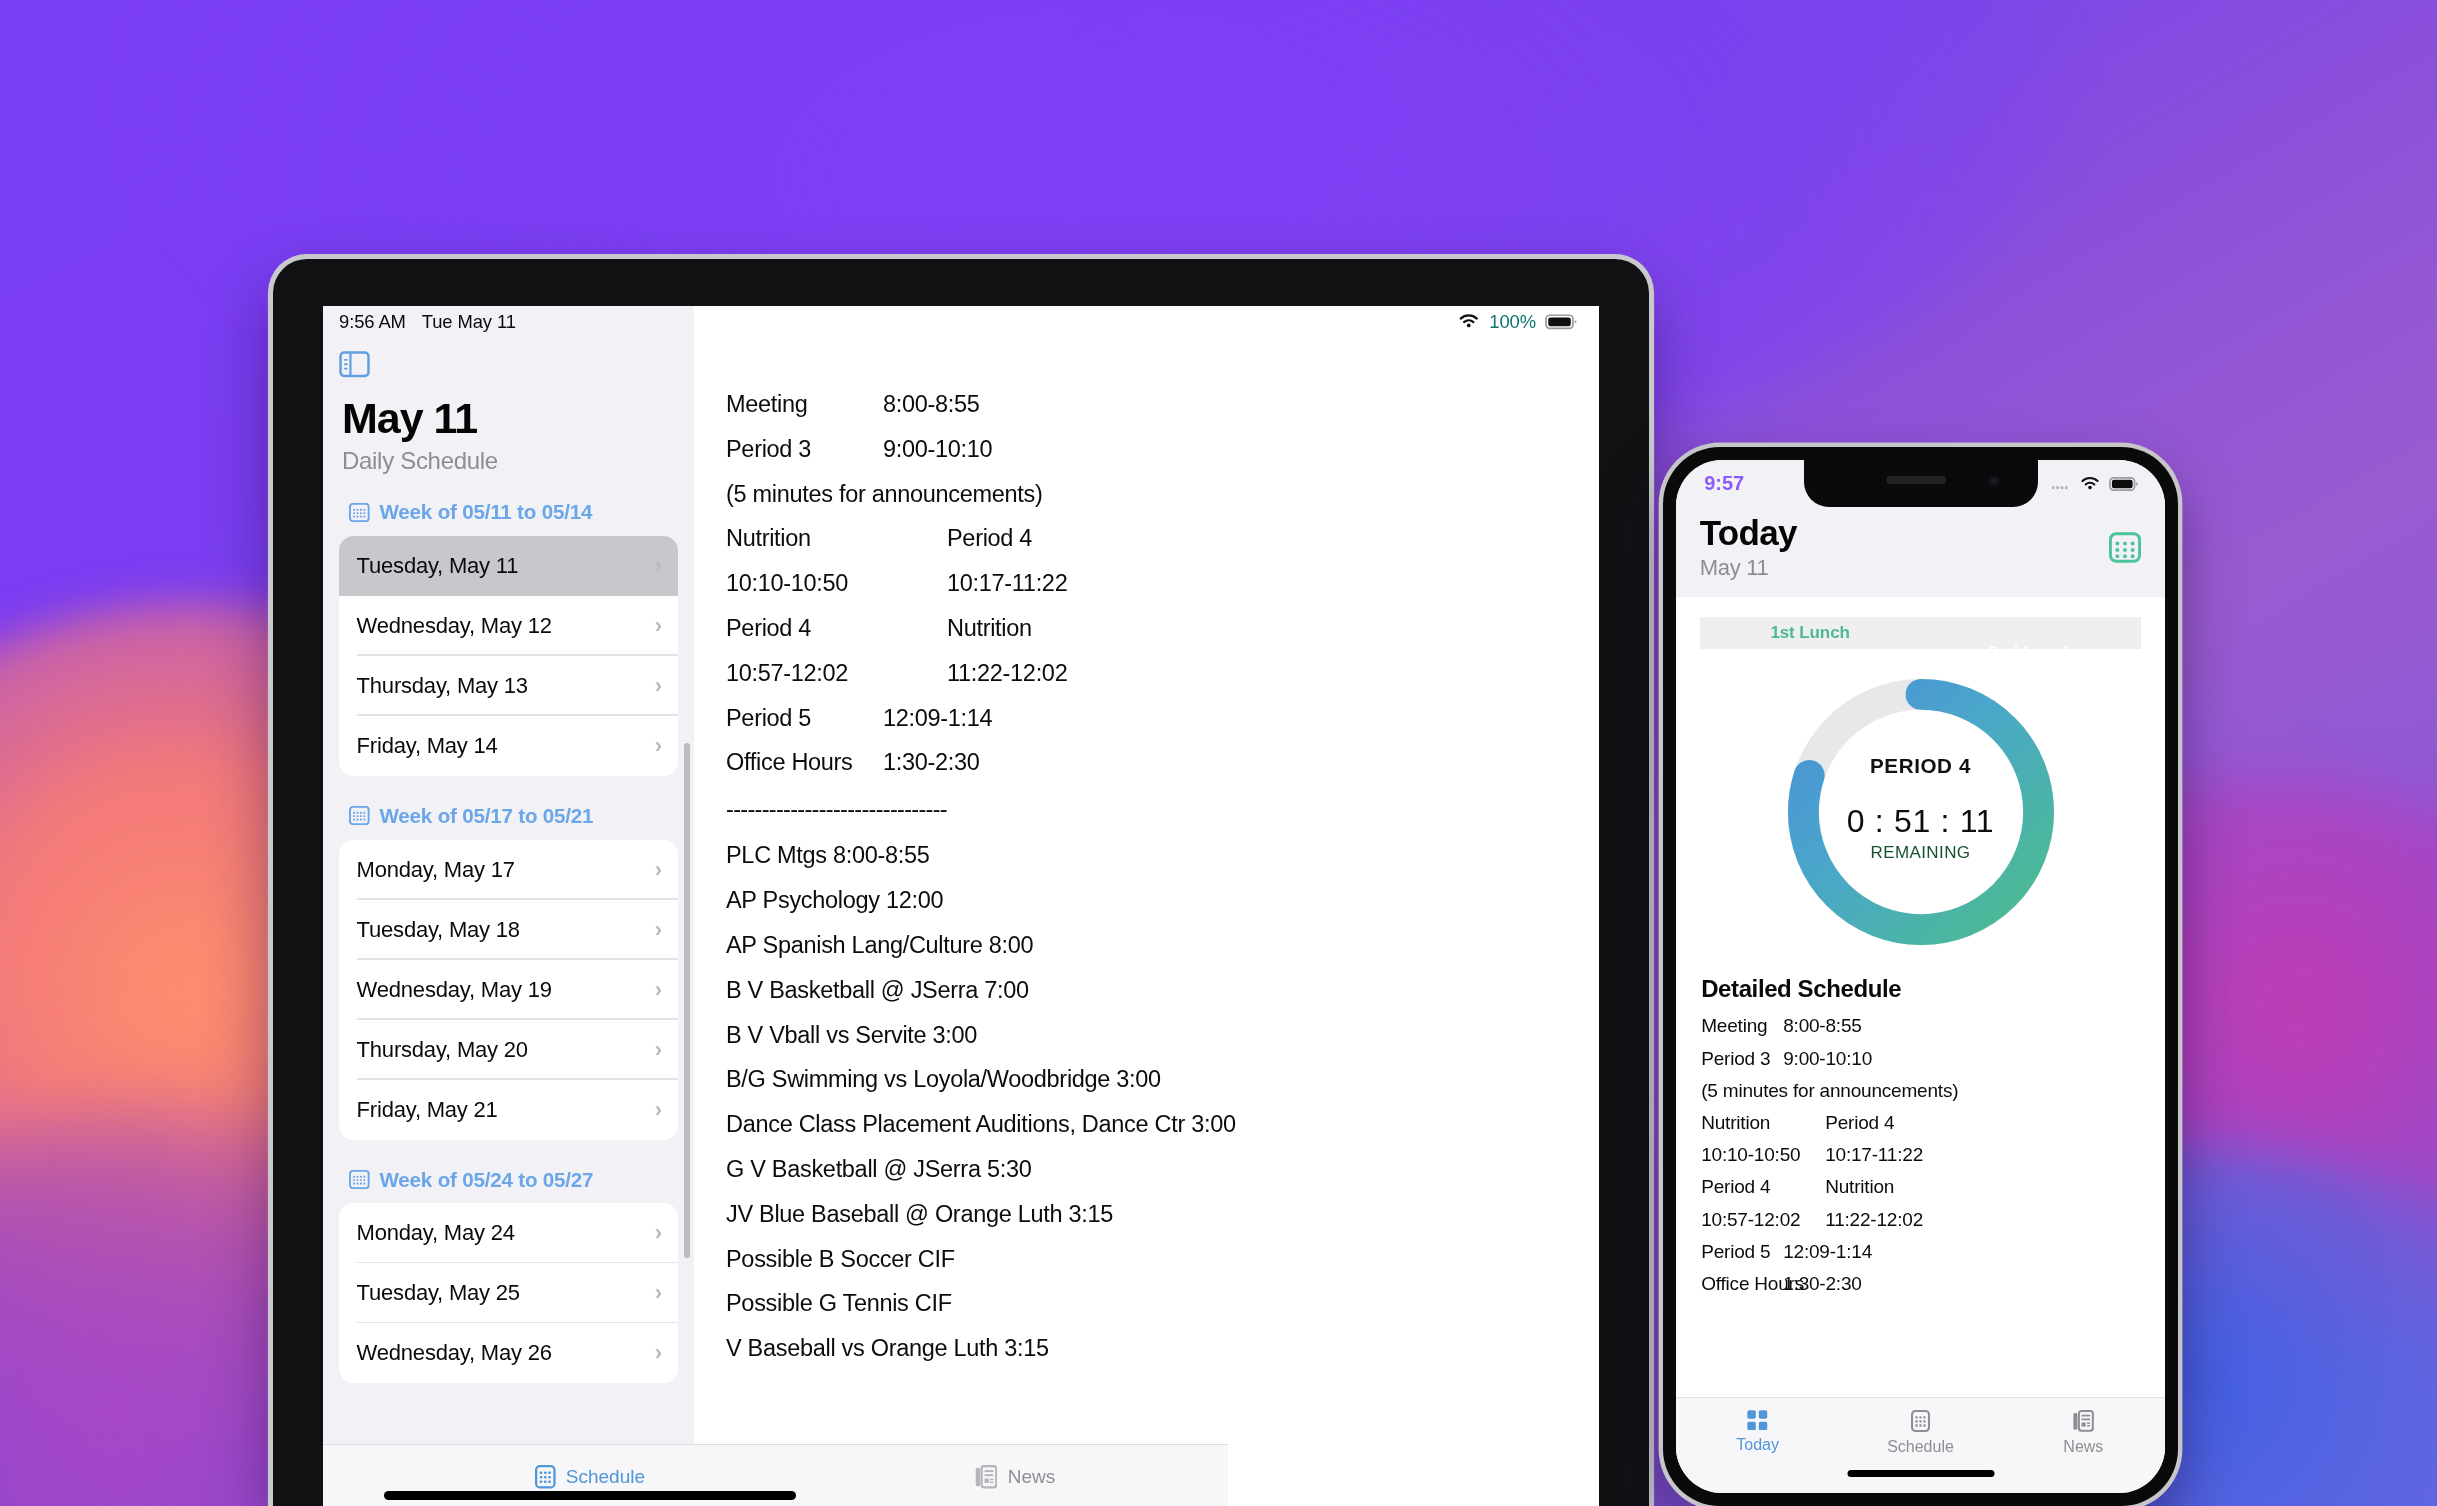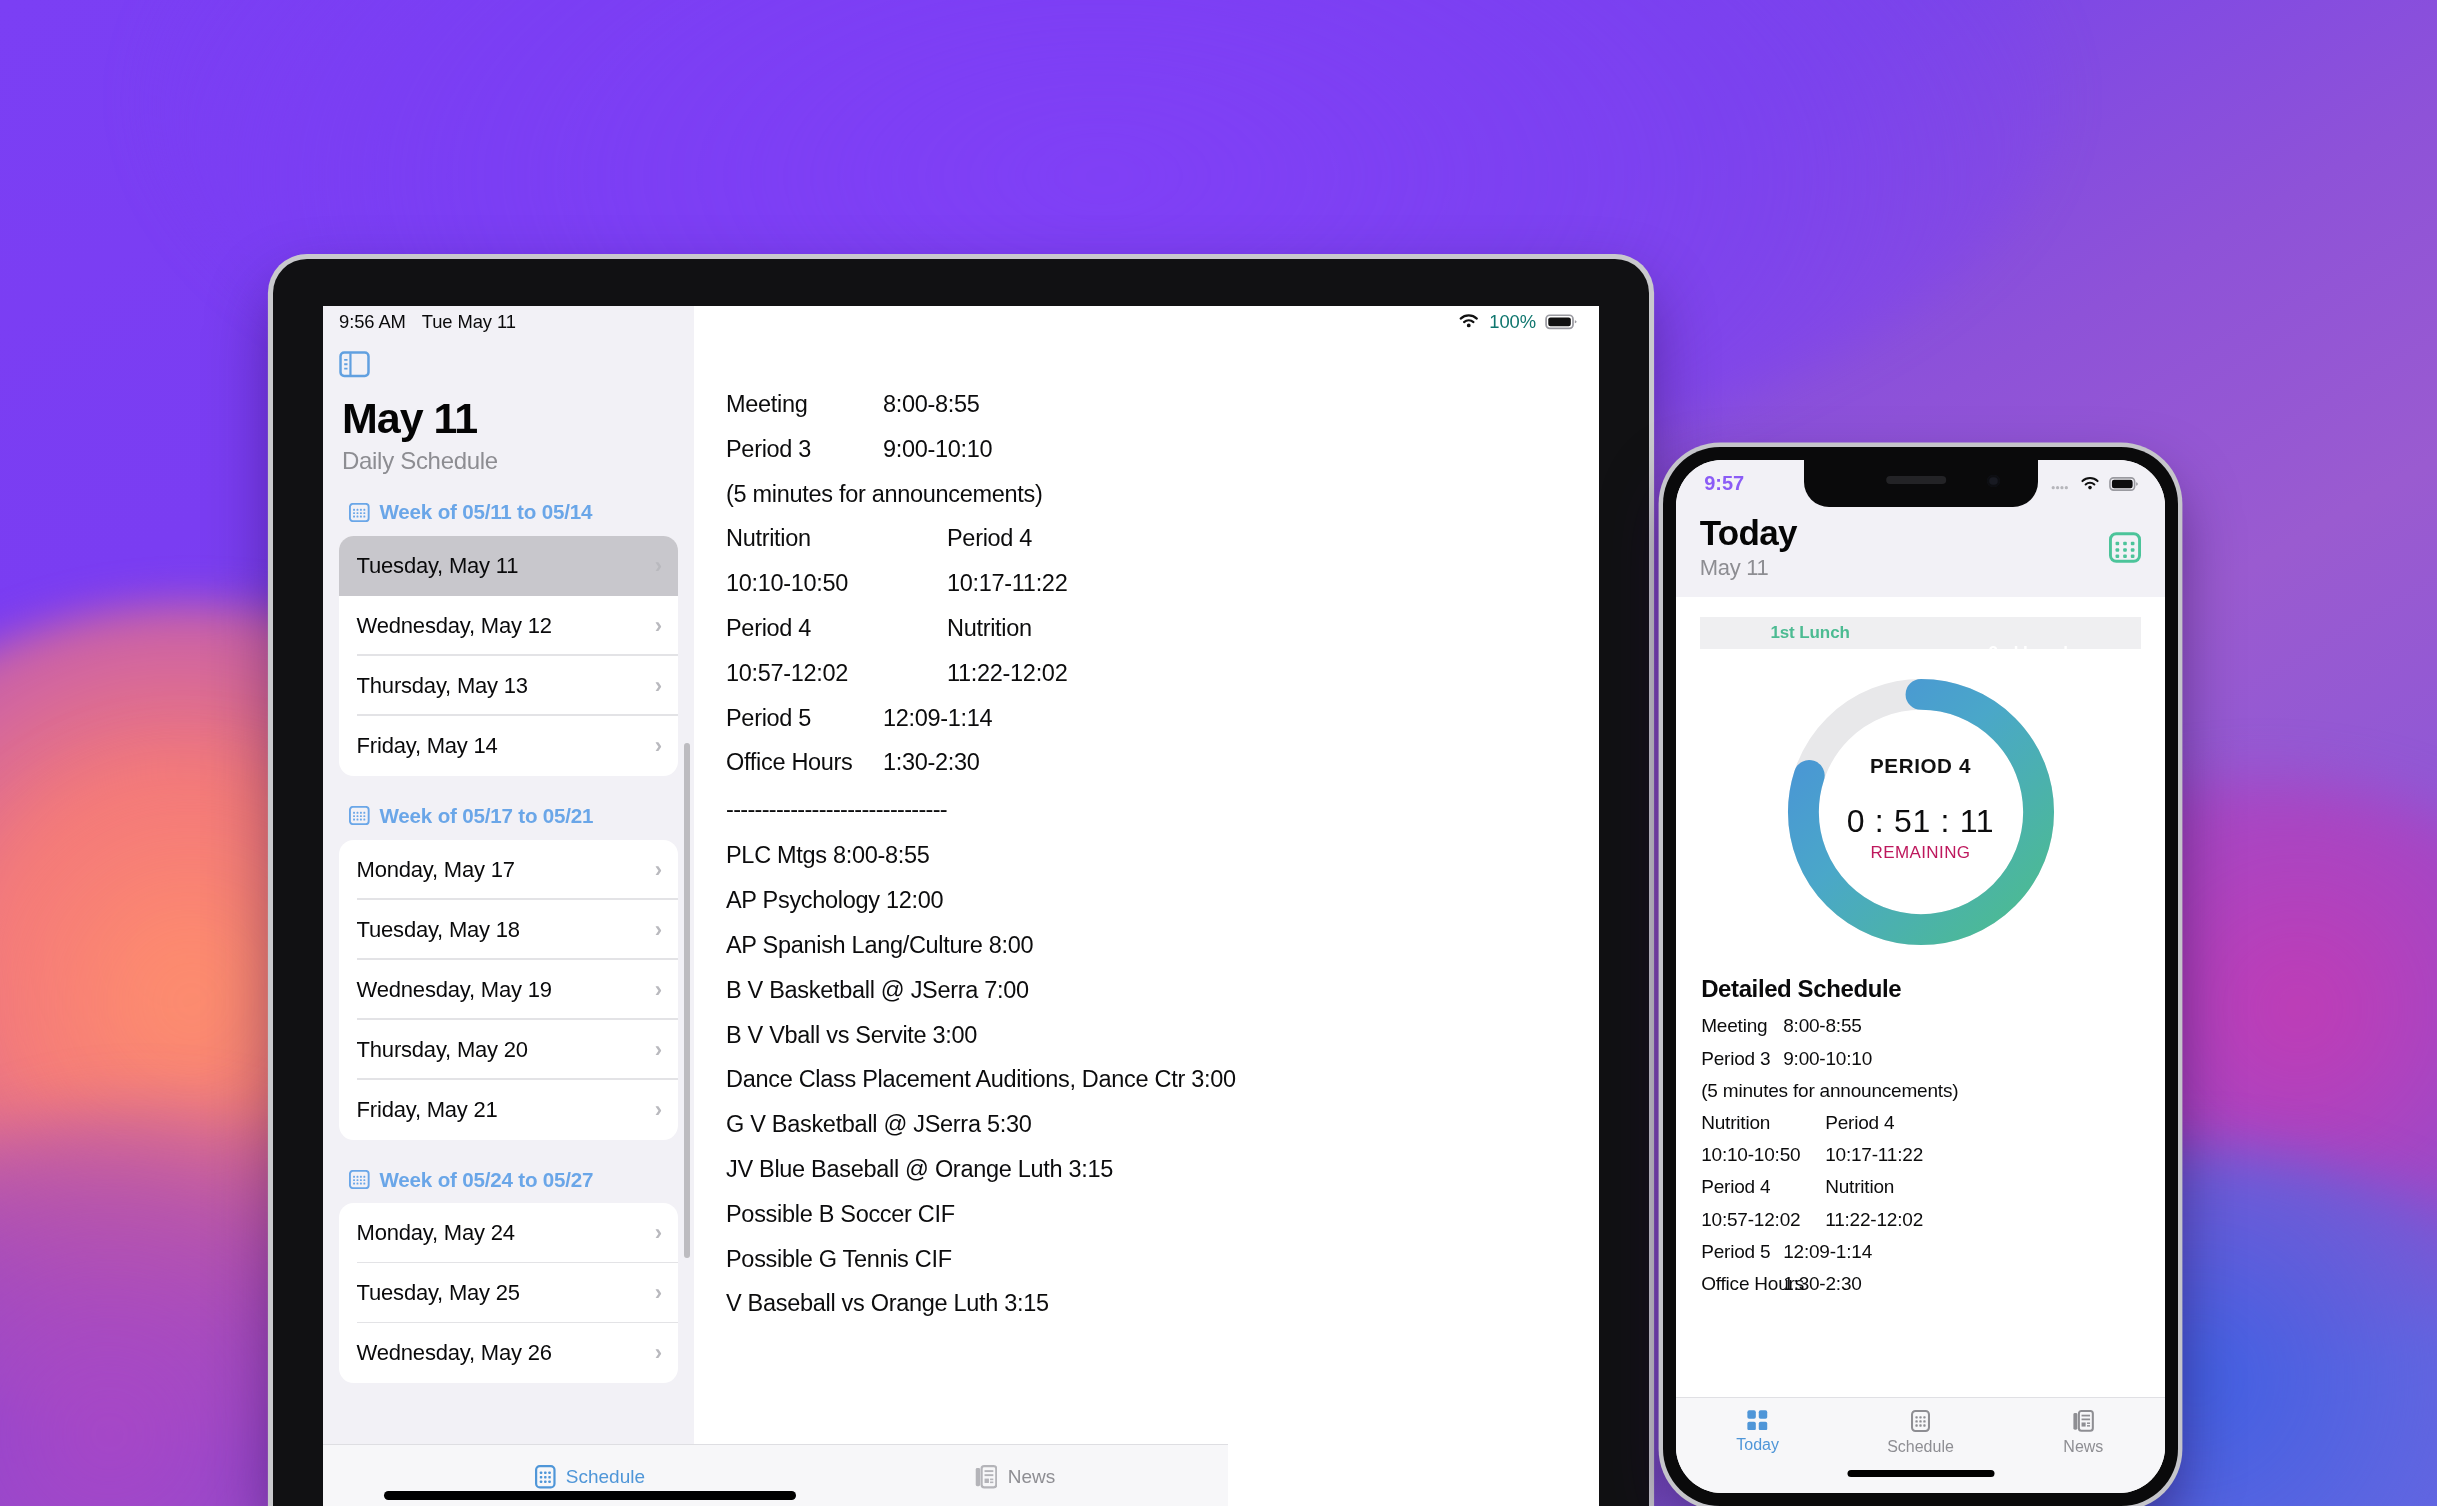--- a/index.html
+++ b/index.html
@@ -199,21 +199,21 @@
   .ring-wrap {
     display:flex; align-items:center; justify-content:center;
     padding:16px 0 2.9px 0; background:#fff; position:relative;
   }
   .ring-center {
     position:absolute; top:50%; left:50%; transform:translate(-50%,-48%);
     text-align:center; width:221px;
   }
   .ring-label { font-size:20.6px; font-weight:bold; color:#111; letter-spacing:0.6px; }
   .ring-time { font-size:32px; color:#0d0d0e; margin-top:25px; letter-spacing:0.7px;}
-  .ring-rem { font-size:17px; color:#be185d; margin-top:2.9px; letter-spacing:0.4px;}
+  .ring-rem { font-size:17px; color:#14532d; margin-top:2.9px; letter-spacing:0.4px;}
 
   .ip-detail {
     padding:13.2px 25px 0 25px; background:#fff;
   }
   .ip-detail h3 {
     font-size:24px; font-weight:bold; color:#0a0a0b;
     margin-bottom:13.2px; letter-spacing:-0.4px;
   }
   .ip-line {
     font-size:19px; color:#0c0c0d; line-height:1; margin-bottom:13.2px;
@@ -437,20 +437,21 @@
             <div class="sched-line two"><span class="c1">Period 5</span><span class="c2">12:09-1:14</span></div>
             <div class="sched-line two"><span class="c1">Office Hours</span><span class="c2">1:30-2:30</span></div>
           </div>
         <div class="divider-line">-------------------------------</div>
         <div id="ipadEvents">
             <div class="sched-line">PLC Mtgs 8:00-8:55</div>
             <div class="sched-line">AP Psychology 12:00</div>
             <div class="sched-line">AP Spanish Lang/Culture 8:00</div>
             <div class="sched-line">B V Basketball @ JSerra 7:00</div>
             <div class="sched-line">B V Vball vs Servite 3:00</div>
+            <div class="sched-line">B/G Swimming vs Loyola/Woodbridge 3:00</div>
             <div class="sched-line">Dance Class Placement Auditions, Dance Ctr 3:00</div>
             <div class="sched-line">G V Basketball @ JSerra 5:30</div>
             <div class="sched-line">JV Blue Baseball @ Orange Luth 3:15</div>
             <div class="sched-line">Possible B Soccer CIF</div>
             <div class="sched-line">Possible G Tennis CIF</div>
             <div class="sched-line">V Baseball vs Orange Luth 3:15</div>
           </div>
       </div>
     </div>
 

